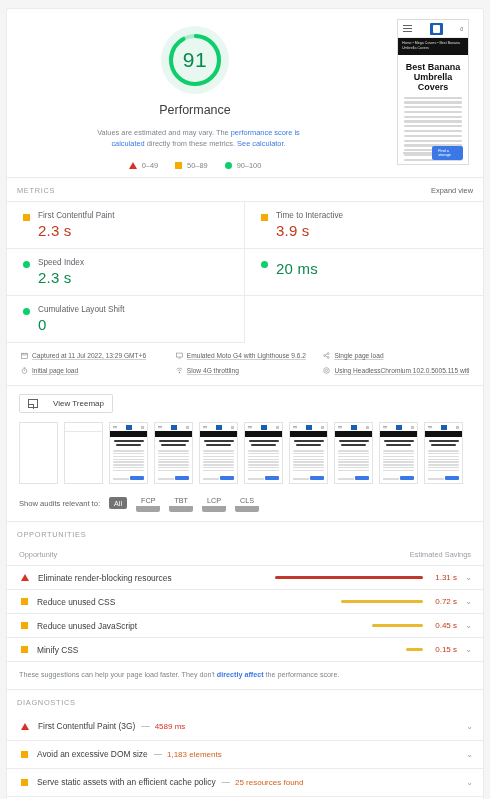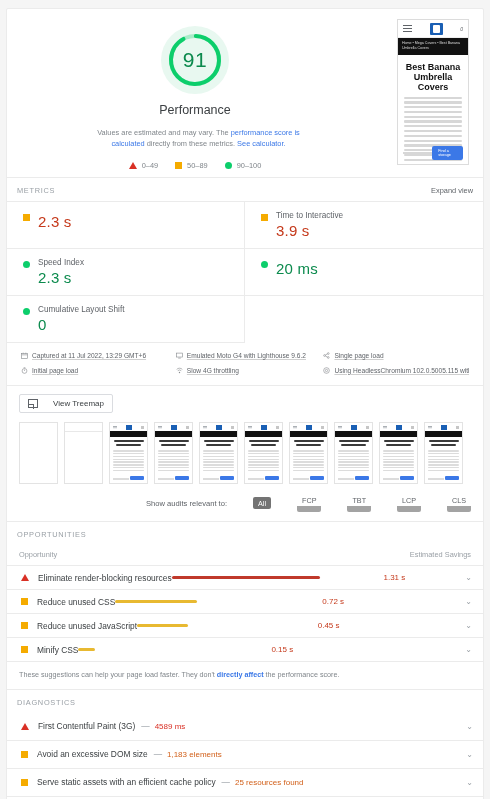--- a/index.html
+++ b/index.html
@@ -117,37 +117,37 @@
   .f-logo{width:6px;height:5px;background:#1a5fb4;}
   .f-dot{width:3px;height:3px;background:#c6c6c6;}
   .f-black{height:6px;background:#111;}
   .f-h{padding:3px 3px 2px;}
   .f-h i{display:block;height:2px;background:#3a3a3a;margin:0 auto 1.6px;border-radius:1px;}
   .f-body{padding:1px 3px;}
   .f-body i{display:block;height:1.3px;background:#dcdcdc;margin-bottom:1.5px;border-radius:1px;}
   .f-btn{position:absolute;right:3px;bottom:3px;width:14px;height:4px;background:#3b78e7;border-radius:1px;}
   .f-line{position:absolute;left:3px;bottom:3.5px;width:16px;height:1.4px;background:#dcdcdc;}
 
-  .filters{display:flex;align-items:center;justify-content:flex-end;gap:26px;padding:2px 12px 9px 12px;font-size:7.6px;color:#5f6368;}
+  .filters{display:flex;align-items:center;justify-content:flex-start;gap:9px;padding:2px 12px 9px 12px;font-size:7.6px;color:#5f6368;}
   .pill{padding:1.5px 5px;border-radius:2px;font-size:7.2px;}
   .pill.on{background:#737373;color:#fff;}
   .pill.off{color:#5f6368;border-bottom:6px solid #a3a3a3;}
 
   
   .tbl-hd{
     display:flex;justify-content:space-between;padding:5px 12px 6px 12px;
     font-size:7.4px;color:#9aa0a6;border-bottom:1px solid #ebebeb;
   }
   .row{
     display:flex;align-items:center;padding:0 10px 0 14px;height:23px;
     border-bottom:1px solid #ebebeb;font-size:8.4px;color:#3c4043;
   }
   .row .mk{flex:0 0 auto;margin-right:9px;}
   .row .ttl{flex:0 0 auto;}
-  .bar-cell{flex:1;display:flex;align-items:center;justify-content:space-between;gap:19px;}
+  .bar-cell{flex:1;display:flex;align-items:center;justify-content:flex-end;gap:7px;}
   .bar{height:2.6px;border-radius:2px;}
   .sav{font-size:8px;color:#c5391b;min-width:27px;text-align:right;}
   .chev{width:9px;text-align:center;color:#9aa0a6;font-size:8px;}
   .note{
     padding:7px 12px 8px 12px;font-size:7.2px;color:#80868b;line-height:1.6;
   }
   .note a{color:#3b78e7;text-decoration:none;font-weight:bold;}
 
   
   .drow{
@@ -230,20 +230,21 @@
       </div>
     </div>
 
     <div class="sec-hd">
       <span>METRICS</span>
       <span class="expand">Expand view</span>
     </div>
     <div class="metrics">
       <div class="metric">
         <i class="mk sq"></i>
+        <div class="m-label">First Contentful Paint</div>
         <div class="m-val amber">2.3 s</div>
       </div>
       <div class="metric">
         <i class="mk sq"></i>
         <div class="m-label">Time to Interactive</div>
         <div class="m-val amber">3.9 s</div>
       </div>
       <div class="metric">
         <i class="mk ci"></i>
         <div class="m-label">Speed Index</div>

